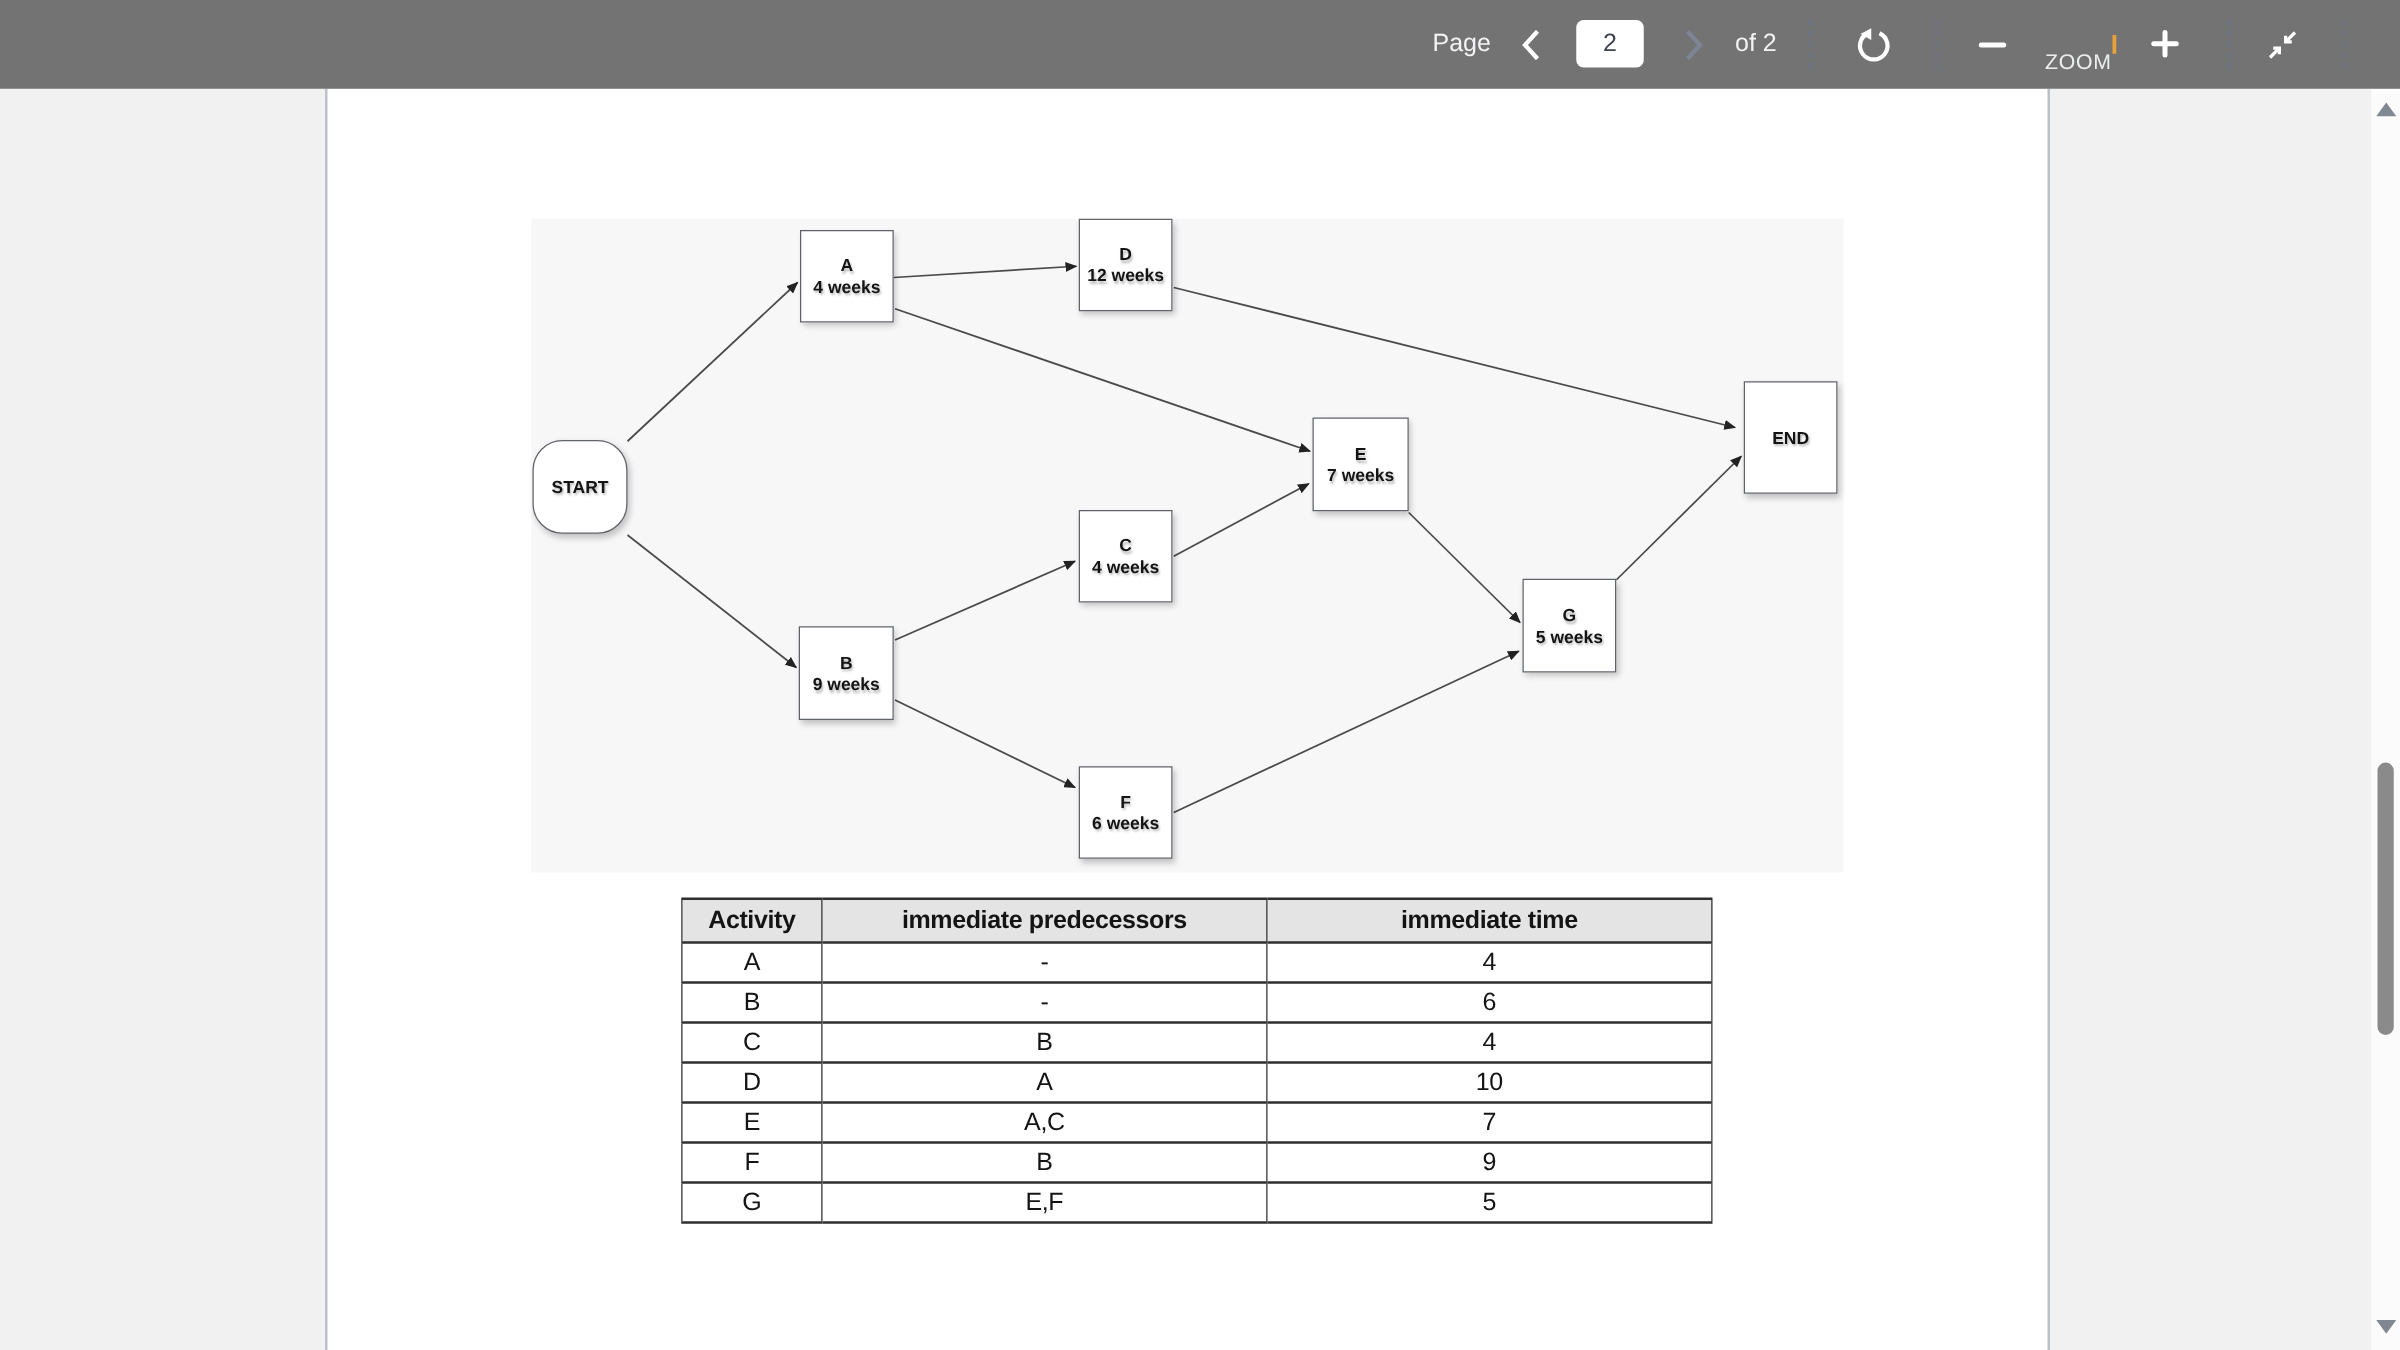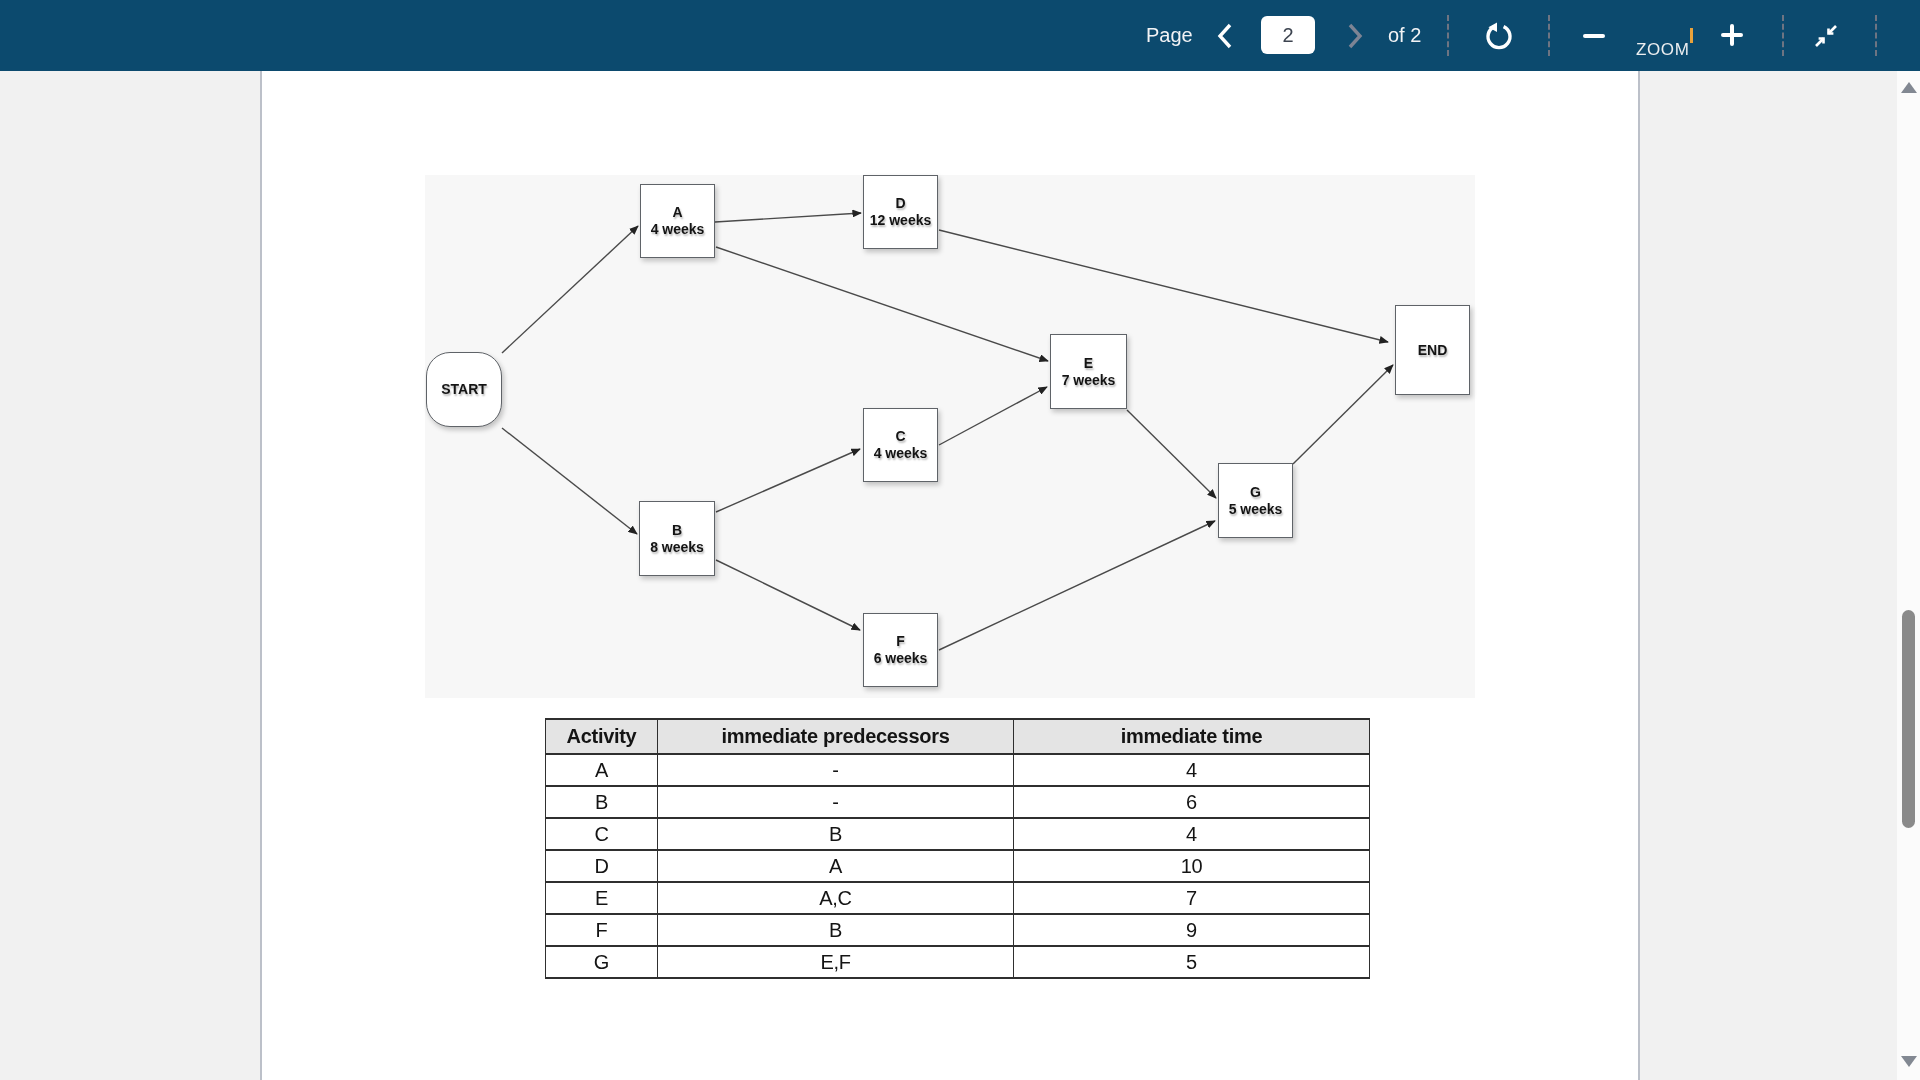--- a/index.html
+++ b/index.html
@@ -4,21 +4,21 @@
 <style>
   html,body{margin:0;padding:0;}
   body{
     width:1920px;height:1080px;position:relative;overflow:hidden;
     background:#f1f1f1;
     font-family:"Liberation Sans",sans-serif;
   }
   
   .toolbar{
     position:absolute;left:0;top:0;width:1920px;height:71px;
-    background:#0c4a6e;z-index:30;
+    background:#737373;z-index:30;
   }
   .tb-label{position:absolute;color:#f2f3f5;font-size:20px;top:24px;}
   .tb-btn{
     position:absolute;background:transparent;border:none;padding:0;margin:0;
     cursor:pointer;display:flex;align-items:center;justify-content:center;
   }
   .page-input{
     position:absolute;left:1261px;top:16px;width:54px;height:38px;
     background:#ffffff;border:none;border-radius:6px;
     text-align:center;font-size:20px;color:#3d4450;
@@ -183,21 +183,21 @@
     <div class="node" style="left: 625px; top: 159px; width: 77px; height: 75px;">
       <span>E</span>
       <span>7 weeks</span>
     </div>
     <div class="node" style="left: 438px; top: 233px; width: 75px; height: 74px;">
       <span>C</span>
       <span>4 weeks</span>
     </div>
     <div class="node" style="left: 214px; top: 326px; width: 76px; height: 75px;">
       <span>B</span>
-      <span>8 weeks</span>
+      <span>9 weeks</span>
     </div>
     <div class="node" style="left: 438px; top: 438px; width: 75px; height: 74px;">
       <span>F</span>
       <span>6 weeks</span>
     </div>
     <div class="node" style="left: 793px; top: 288px; width: 75px; height: 75px;">
       <span>G</span>
       <span>5 weeks</span>
     </div>
     <div class="node" style="left: 970px; top: 130px; width: 75px; height: 90px;">

